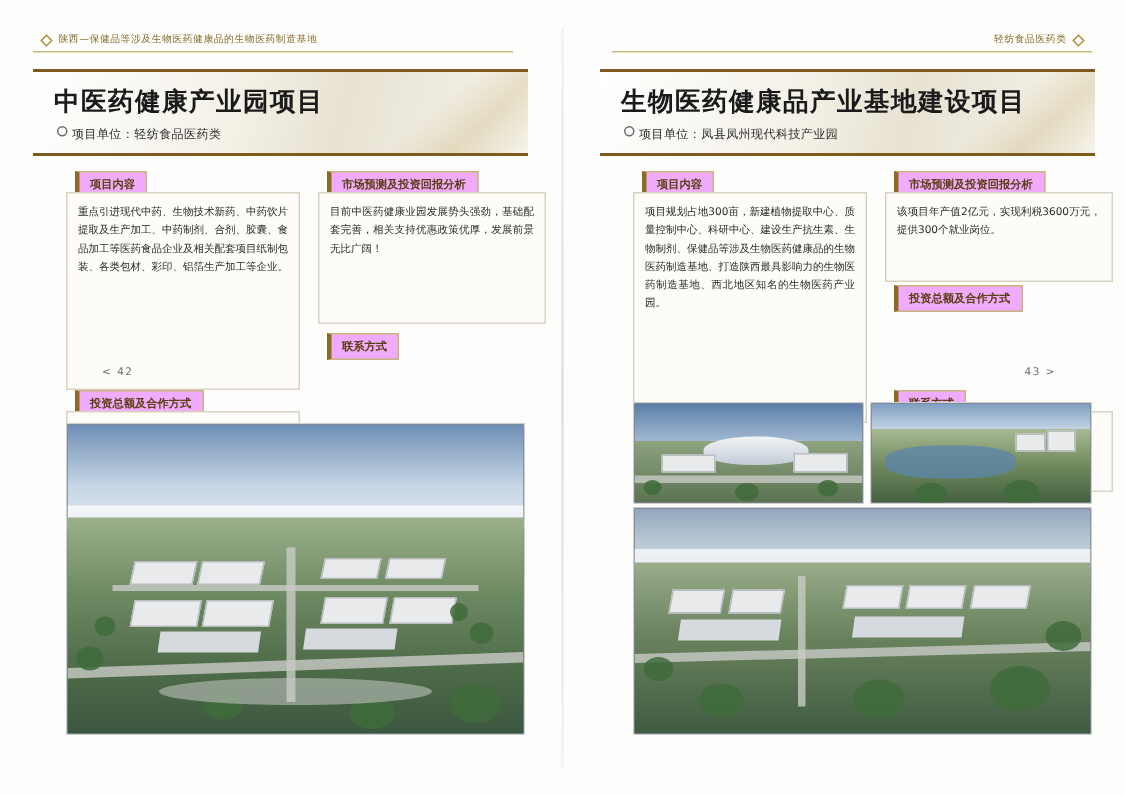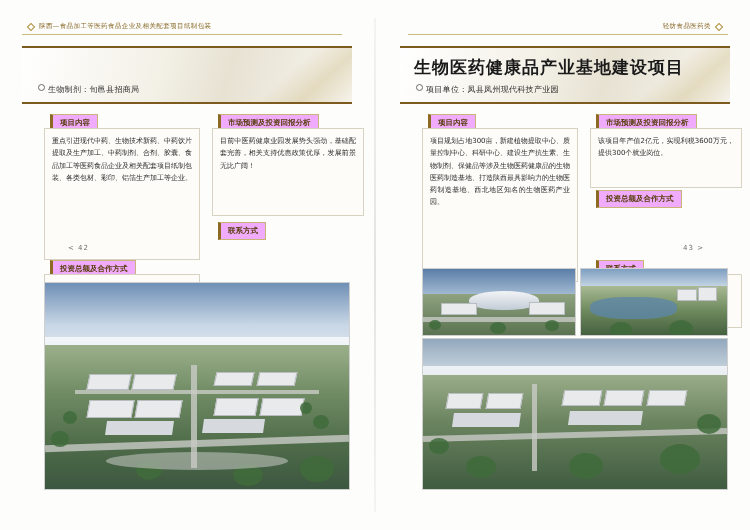--- a/index.html
+++ b/index.html
@@ -101,35 +101,36 @@
   .pagenum.left{left:26px;margin-left:20px;}
   .pagenum.right{right:26px;}
 </style>
 </head>
 <body>
 
 <div class="page">
 
   <div class="runhead left">
     <span class="dot"></span>
-    <span class="txt">陕西—食品加工等医药食品企业及相关配套项目纸制包装</span>
+    <span class="txt">陕西—保健品等涉及生物医药健康品的生物医药制造基地</span>
   </div>
   <div class="rule left"></div>
 
   <div class="runhead right">
     <span class="txt">轻纺食品医药类</span>
     <span class="dot"></span>
   </div>
   <div class="rule right"></div>
 
   <div class="col left">
 
     <div class="titleband">
+      <div class="band-title">中医药健康产业园项目</div>
       <div class="band-sub">
-        <span class="ring"></span><span>生物制剂：旬邑县招商局</span>
+        <span class="ring"></span><span>项目单位：轻纺食品医药类</span>
       </div>
     </div>
 
     <div class="infogrid">
       <div class="boxhead l-h1">项目内容</div>
       <div class="boxbody l-b1">重点引进现代中药、生物技术新药、中药饮片提取及生产加工、中药制剂、合剂、胶囊、食品加工等医药食品企业及相关配套项目纸制包装、各类包材、彩印、铝箔生产加工等企业。</div>
 
       <div class="boxhead l-h2">市场预测及投资回报分析</div>
       <div class="boxbody l-b2">目前中医药健康业园发展势头强劲，基础配套完善，相关支持优惠政策优厚，发展前景无比广阔！</div>
 

